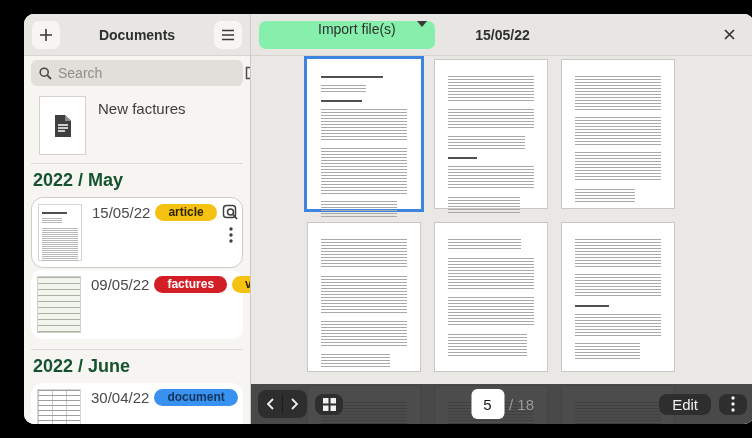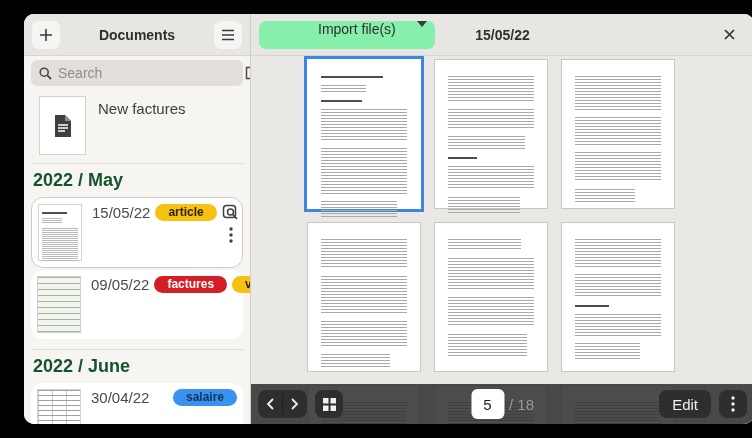--- a/index.html
+++ b/index.html
@@ -66,21 +66,21 @@
   .content { position:relative; flex:1; overflow:hidden; }
   .pages-grid { position:absolute; left:56px; top:3px; display:grid;
     grid-template-columns:repeat(3,114px); grid-auto-rows:150px; gap:13px; }
   .page { background:#fff; border:1px solid #c9c7c4; padding:16px 13px 10px; cursor:pointer; }
   .page.selected { box-shadow:0 0 0 3px #3d85e0; border-color:#fff; }
   .page .blk { margin-bottom:7px; }
 
   
   .toolbar { position:absolute; left:0; right:0; bottom:0; height:40px;
     background:rgba(46,46,46,0.86); display:flex; align-items:center; padding:0 7px; gap:8px; }
-  .tb-dark { background:#2e2e2e; border:none; border-radius:8px; height:28px; color:#f0f0f0;
+  .tb-dark { background:#2e2e2e; border:none; border-radius:8px; height:21px; color:#f0f0f0;
     display:flex; align-items:center; justify-content:center; cursor:pointer; }
   .nav-pair { display:flex; background:#2e2e2e; border-radius:8px; height:28px; overflow:hidden; }
   .nav-pair button { width:24px; background:transparent; border:none; display:flex; align-items:center; justify-content:center; cursor:pointer; }
   .nav-sep { width:1px; background:#1e1e1e; margin:4px 0; }
   .pager { position:absolute; left:50%; transform:translateX(-50%); display:flex; align-items:center; gap:5px; }
   .page-input { width:33px; height:30px; border:none; border-radius:6px; background:#fff; text-align:center;
     font-size:15px; color:#1a1a1a; font-family:inherit; outline:none; }
   .page-total { font-size:15px; color:#9b9b9b; }
   .tb-right { margin-left:auto; display:flex; gap:8px; }
   .edit-btn { padding:0 13px; font-size:15px; font-family:inherit; }
@@ -192,21 +192,21 @@
       </div>
 
       <div class="side-divider" style="margin-top:10px"></div>
       <div class="section-label">2022 / June</div>
 
       <div class="doc-card">
         <div class="doc-thumb thumb-pay"></div>
         <div class="doc-right">
           <div class="doc-row1">
             <span class="doc-date">30/04/22</span>
-            <span class="tag tag-blue">salaire</span>
+            <span class="tag tag-blue">document</span>
           </div>
         </div>
       </div>
     </div>
   </div>
 
   <div class="main">
     <div class="headerbar">
       <div class="split">
         <button class="seg-main icon-btn">Import file(s)</button>

